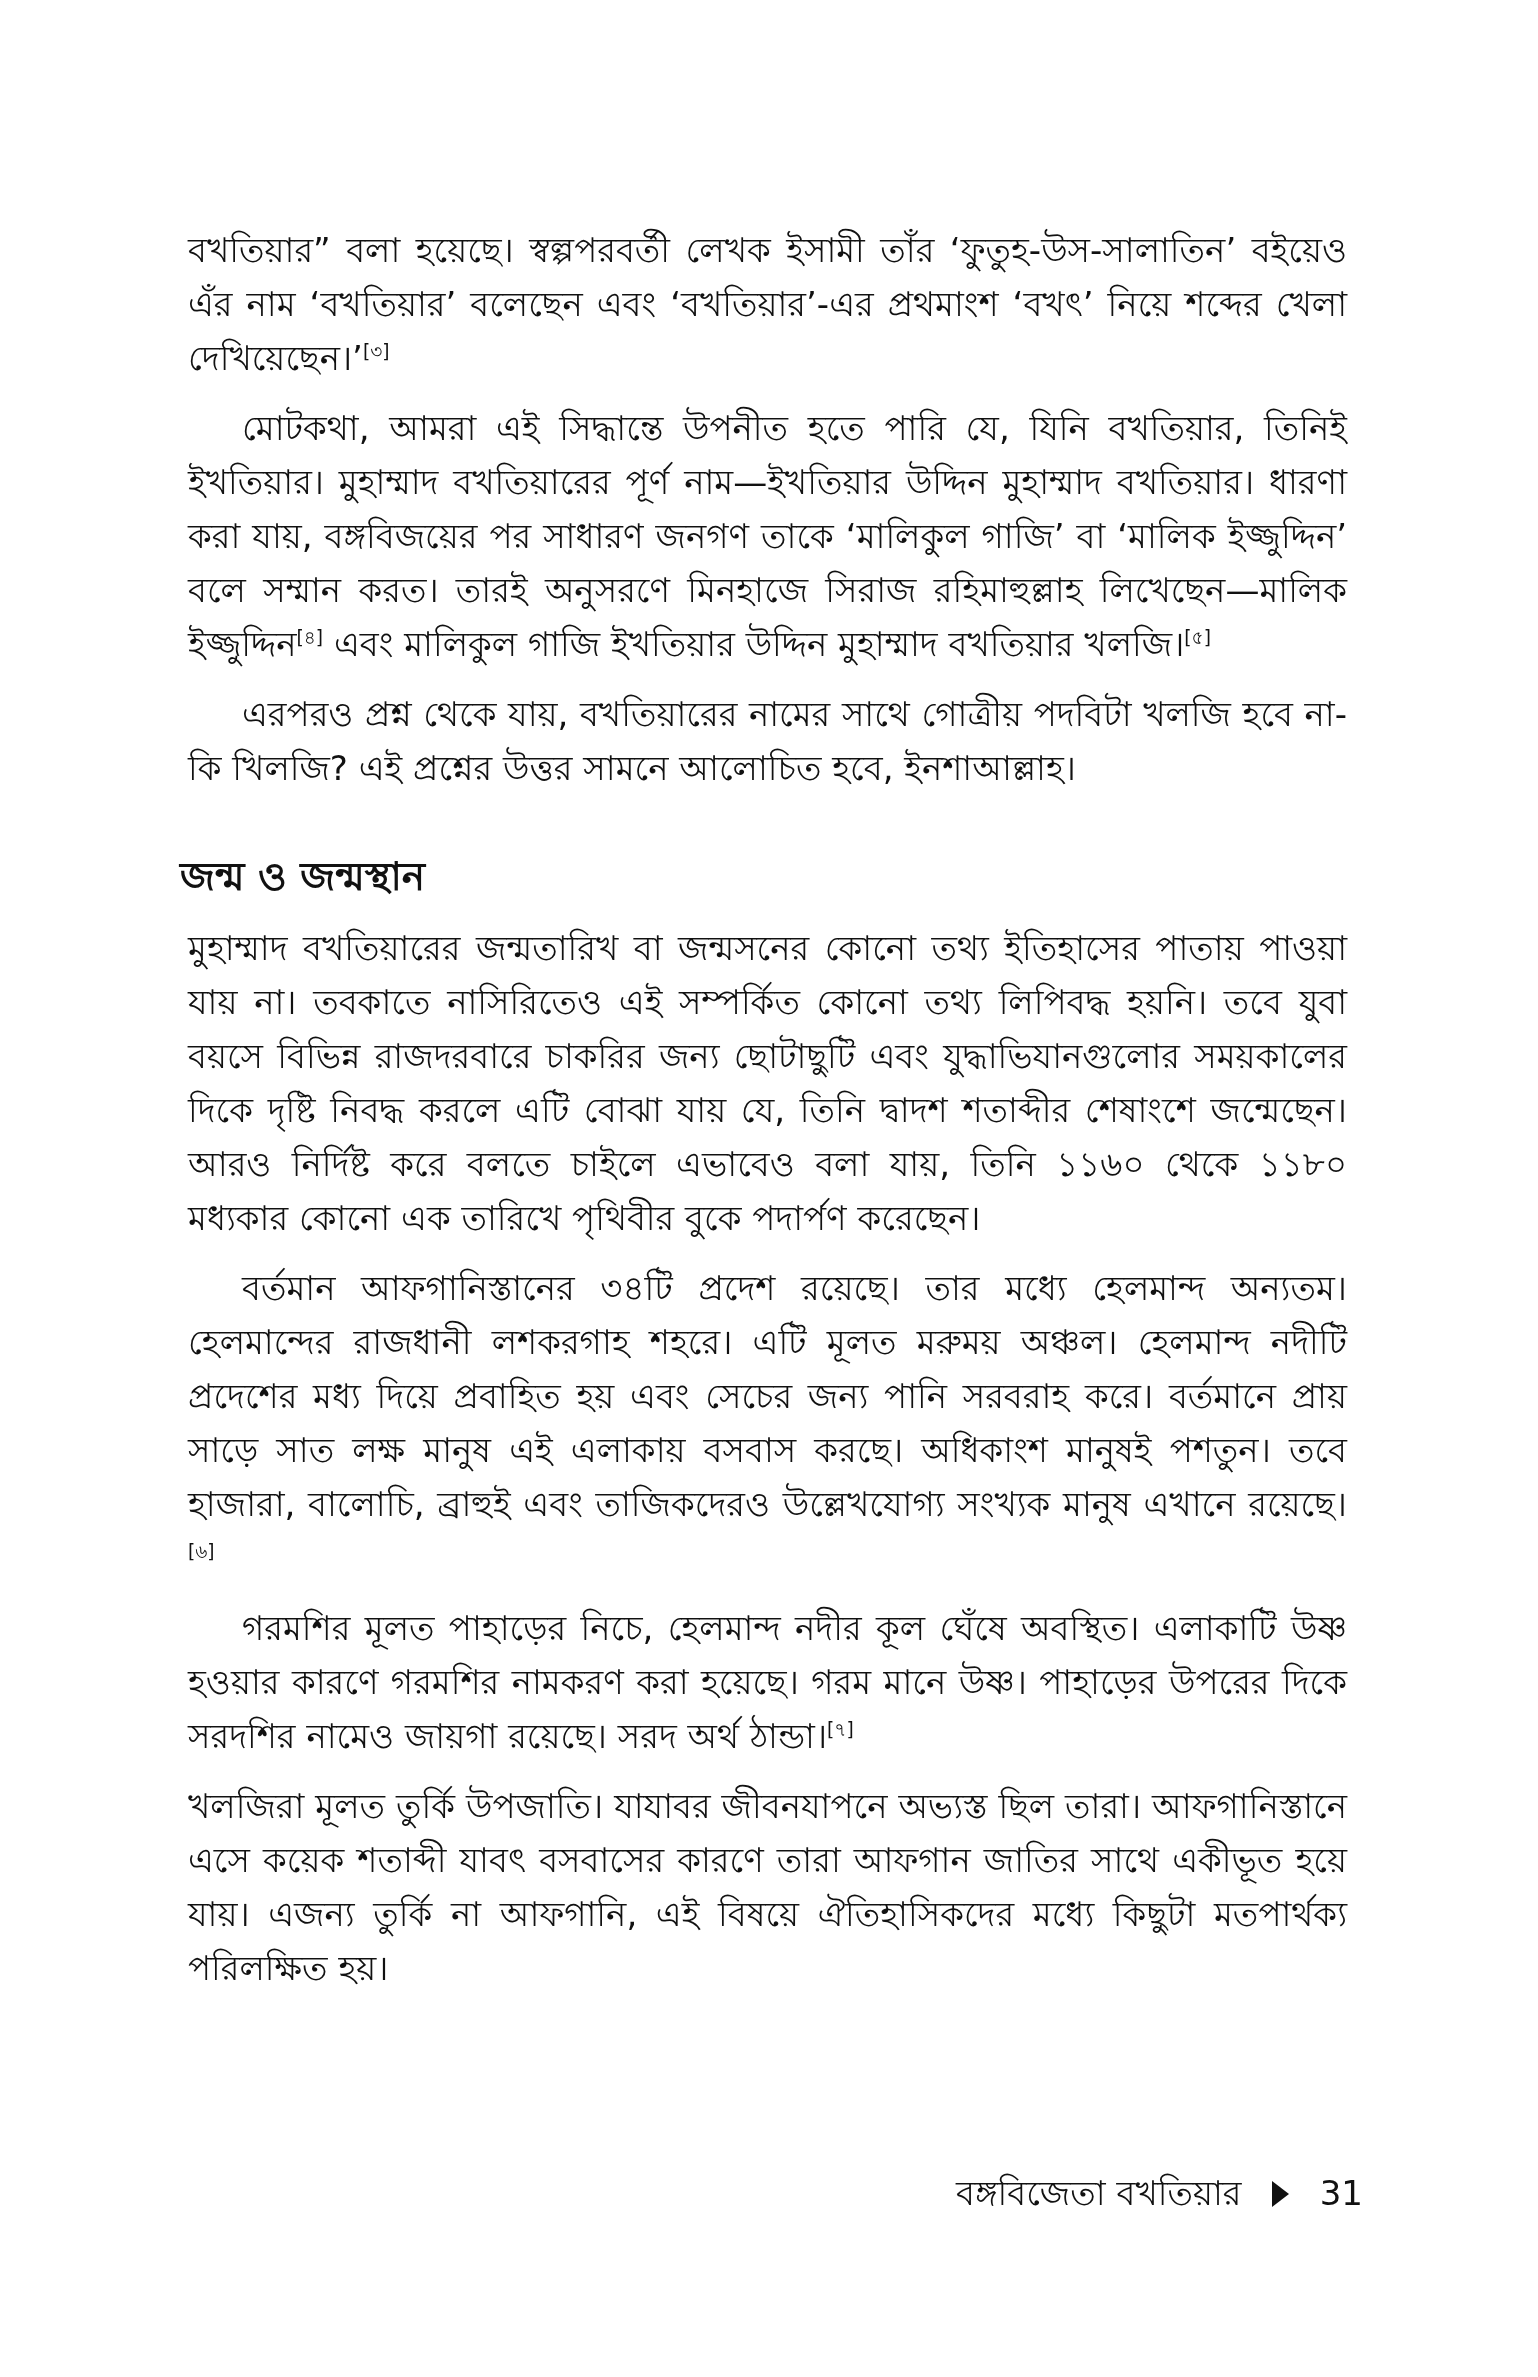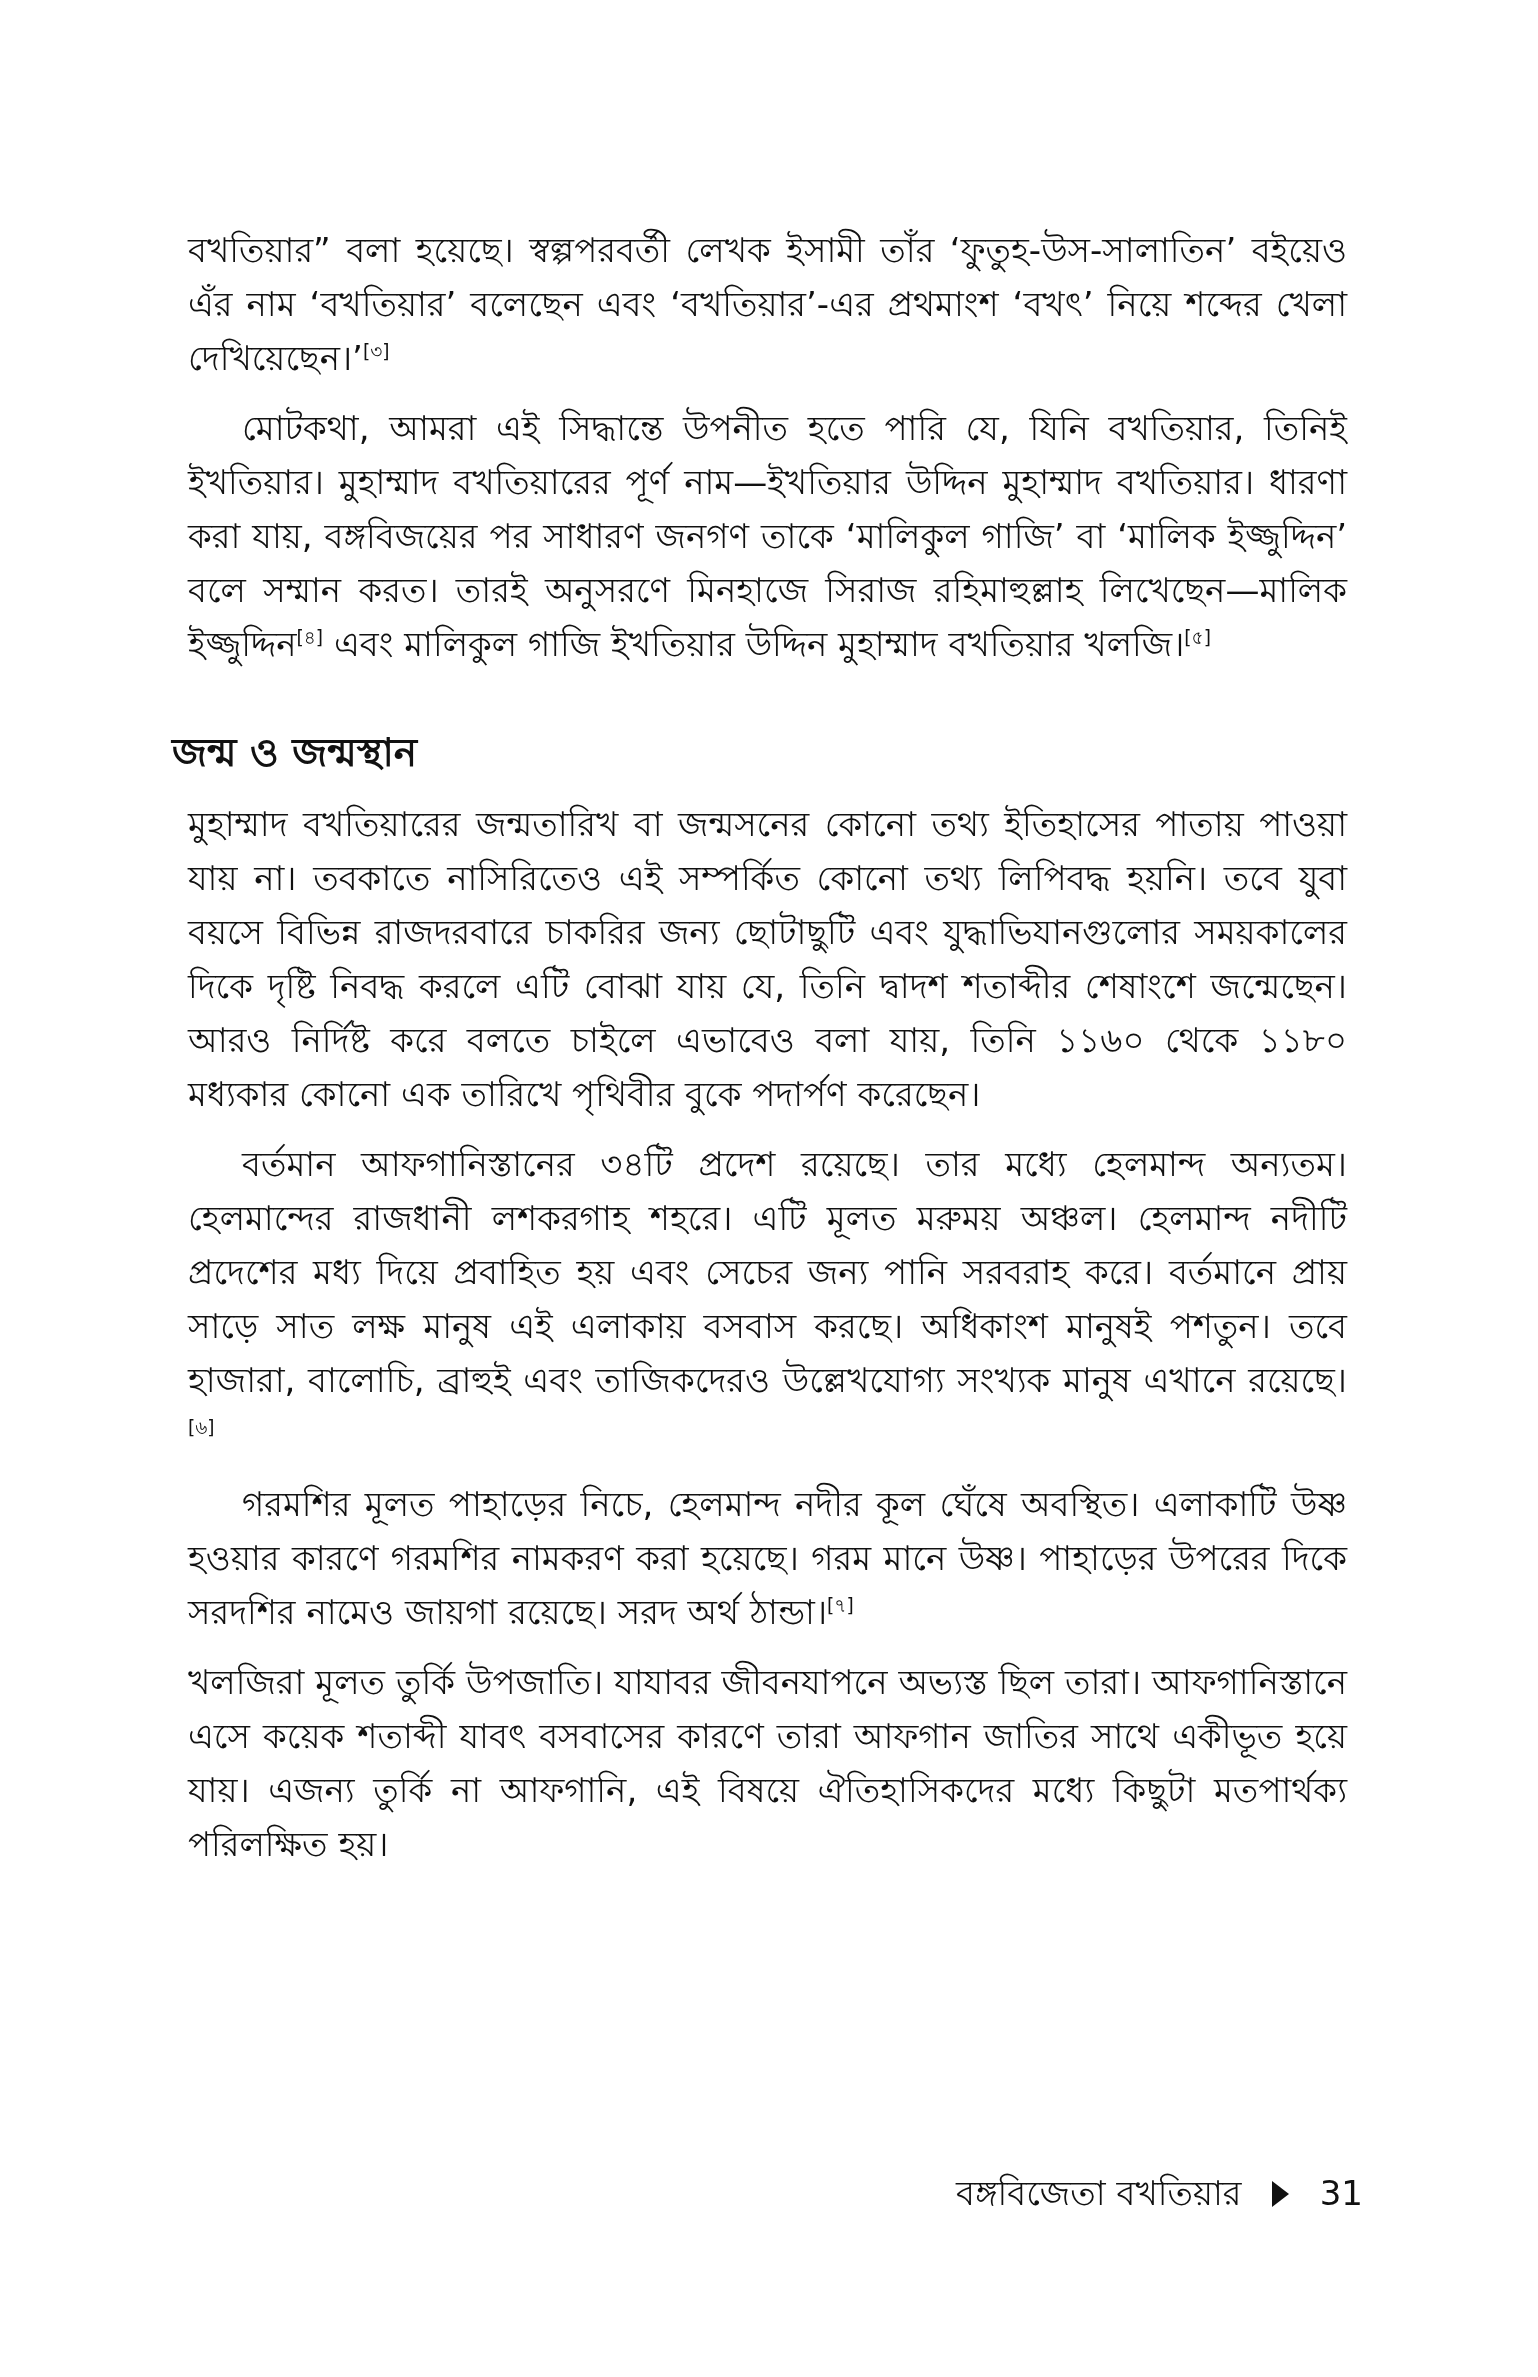--- a/index.html
+++ b/index.html
@@ -2,35 +2,36 @@
 <html style="font-size:15px"><head>
 <meta charset="utf-8">
 <style>
   html, body { margin: 0; padding: 0; background: #ffffff; }
   body { width: 1538px; height: 2377px; position: relative; overflow: hidden;
          font-family: "DejaVu Sans", "Liberation Sans", sans-serif; color: #111111; }
   .page { position: absolute; left: 172px; top: 207px; width: 1191px; }
   .para { font-size: 34px; line-height: 54px; margin: 16px; text-align: justify; text-align-last: left; }
   .indent { text-indent: 54px; }
   .fn { font-size: 18.6px; vertical-align: super; line-height: 0; }
-  .heading { font-size: 39px; font-weight: bold; line-height: 56px; margin: 54px 0 0 0; }
+  .heading { font-size: 39px; font-weight: bold; line-height: 56px; margin: 54px 0 0 8px; }
   .footer { position: absolute; top: 2170px; right: 175px; font-size: 34px; line-height: 47px;
             display: flex; align-items: center; gap: 25px; }
   .tri { display: inline-block; width: 0; height: 0; border-top: 13px solid transparent;
          border-bottom: 13px solid transparent; border-left: 17px solid #111; margin: 0 5.6px; }
 </style>
 </head>
 <body>
 
 <div class="page">
 
   <p class="para"><span>বখতিয়ার” বলা হয়েছে। স্বল্পপরবর্তী লেখক ইসামী তাঁর ‘ফুতুহ-উস-সালাতিন’ বইয়েও এঁর নাম ‘বখতিয়ার’ বলেছেন এবং ‘বখতিয়ার’-এর প্রথমাংশ ‘বখৎ’ নিয়ে শব্দের খেলা দেখিয়েছেন।’</span><span class="fn">[৩]</span></p>
 
   <p class="para indent"><span>মোটকথা, আমরা এই সিদ্ধান্তে উপনীত হতে পারি যে, যিনি বখতিয়ার, তিনিই ইখতিয়ার। মুহাম্মাদ বখতিয়ারের পূর্ণ নাম—ইখতিয়ার উদ্দিন মুহাম্মাদ বখতিয়ার। ধারণা করা যায়, বঙ্গবিজয়ের পর সাধারণ জনগণ তাকে ‘মালিকুল গাজি’ বা ‘মালিক ইজ্জুদ্দিন’ বলে সম্মান করত। তারই অনুসরণে মিনহাজে সিরাজ রহিমাহুল্লাহ লিখেছেন—মালিক ইজ্জুদ্দিন</span><span class="fn">[৪]</span><span> এবং মালিকুল গাজি ইখতিয়ার উদ্দিন মুহাম্মাদ বখতিয়ার খলজি।</span><span class="fn">[৫]</span></p>
 
+  <p class="para indent"><span>এরপরও প্রশ্ন থেকে যায়, বখতিয়ারের নামের সাথে গোত্রীয় পদবিটা খলজি হবে না-কি খিলজি? এই প্রশ্নের উত্তর সামনে আলোচিত হবে, ইনশাআল্লাহ।</span></p>
 
   <h2 class="heading">জন্ম ও জন্মস্থান</h2>
 
   <p class="para"><span>মুহাম্মাদ বখতিয়ারের জন্মতারিখ বা জন্মসনের কোনো তথ্য ইতিহাসের পাতায় পাওয়া যায় না। তবকাতে নাসিরিতেও এই সম্পর্কিত কোনো তথ্য লিপিবদ্ধ হয়নি। তবে যুবা বয়সে বিভিন্ন রাজদরবারে চাকরির জন্য ছোটাছুটি এবং যুদ্ধাভিযানগুলোর সময়কালের দিকে দৃষ্টি নিবদ্ধ করলে এটি বোঝা যায় যে, তিনি দ্বাদশ শতাব্দীর শেষাংশে জন্মেছেন। আরও নির্দিষ্ট করে বলতে চাইলে এভাবেও বলা যায়, তিনি ১১৬০ থেকে ১১৮০ মধ্যকার কোনো এক তারিখে পৃথিবীর বুকে পদার্পণ করেছেন।</span></p>
 
 
   <p class="para indent"><span>বর্তমান আফগানিস্তানের ৩৪টি প্রদেশ রয়েছে। তার মধ্যে হেলমান্দ অন্যতম। হেলমান্দের রাজধানী লশকরগাহ শহরে। এটি মূলত মরুময় অঞ্চল। হেলমান্দ নদীটি প্রদেশের মধ্য দিয়ে প্রবাহিত হয় এবং সেচের জন্য পানি সরবরাহ করে। বর্তমানে প্রায় সাড়ে সাত লক্ষ মানুষ এই এলাকায় বসবাস করছে। অধিকাংশ মানুষই পশতুন। তবে হাজারা, বালোচি, ব্রাহুই এবং তাজিকদেরও উল্লেখযোগ্য সংখ্যক মানুষ এখানে রয়েছে।</span><span class="fn">[৬]</span></p>
 
   <p class="para indent"><span>গরমশির মূলত পাহাড়ের নিচে, হেলমান্দ নদীর কূল ঘেঁষে অবস্থিত। এলাকাটি উষ্ণ হওয়ার কারণে গরমশির নামকরণ করা হয়েছে। গরম মানে উষ্ণ। পাহাড়ের উপরের দিকে সরদশির নামেও জায়গা রয়েছে। সরদ অর্থ ঠান্ডা।</span><span class="fn">[৭]</span></p>
 

